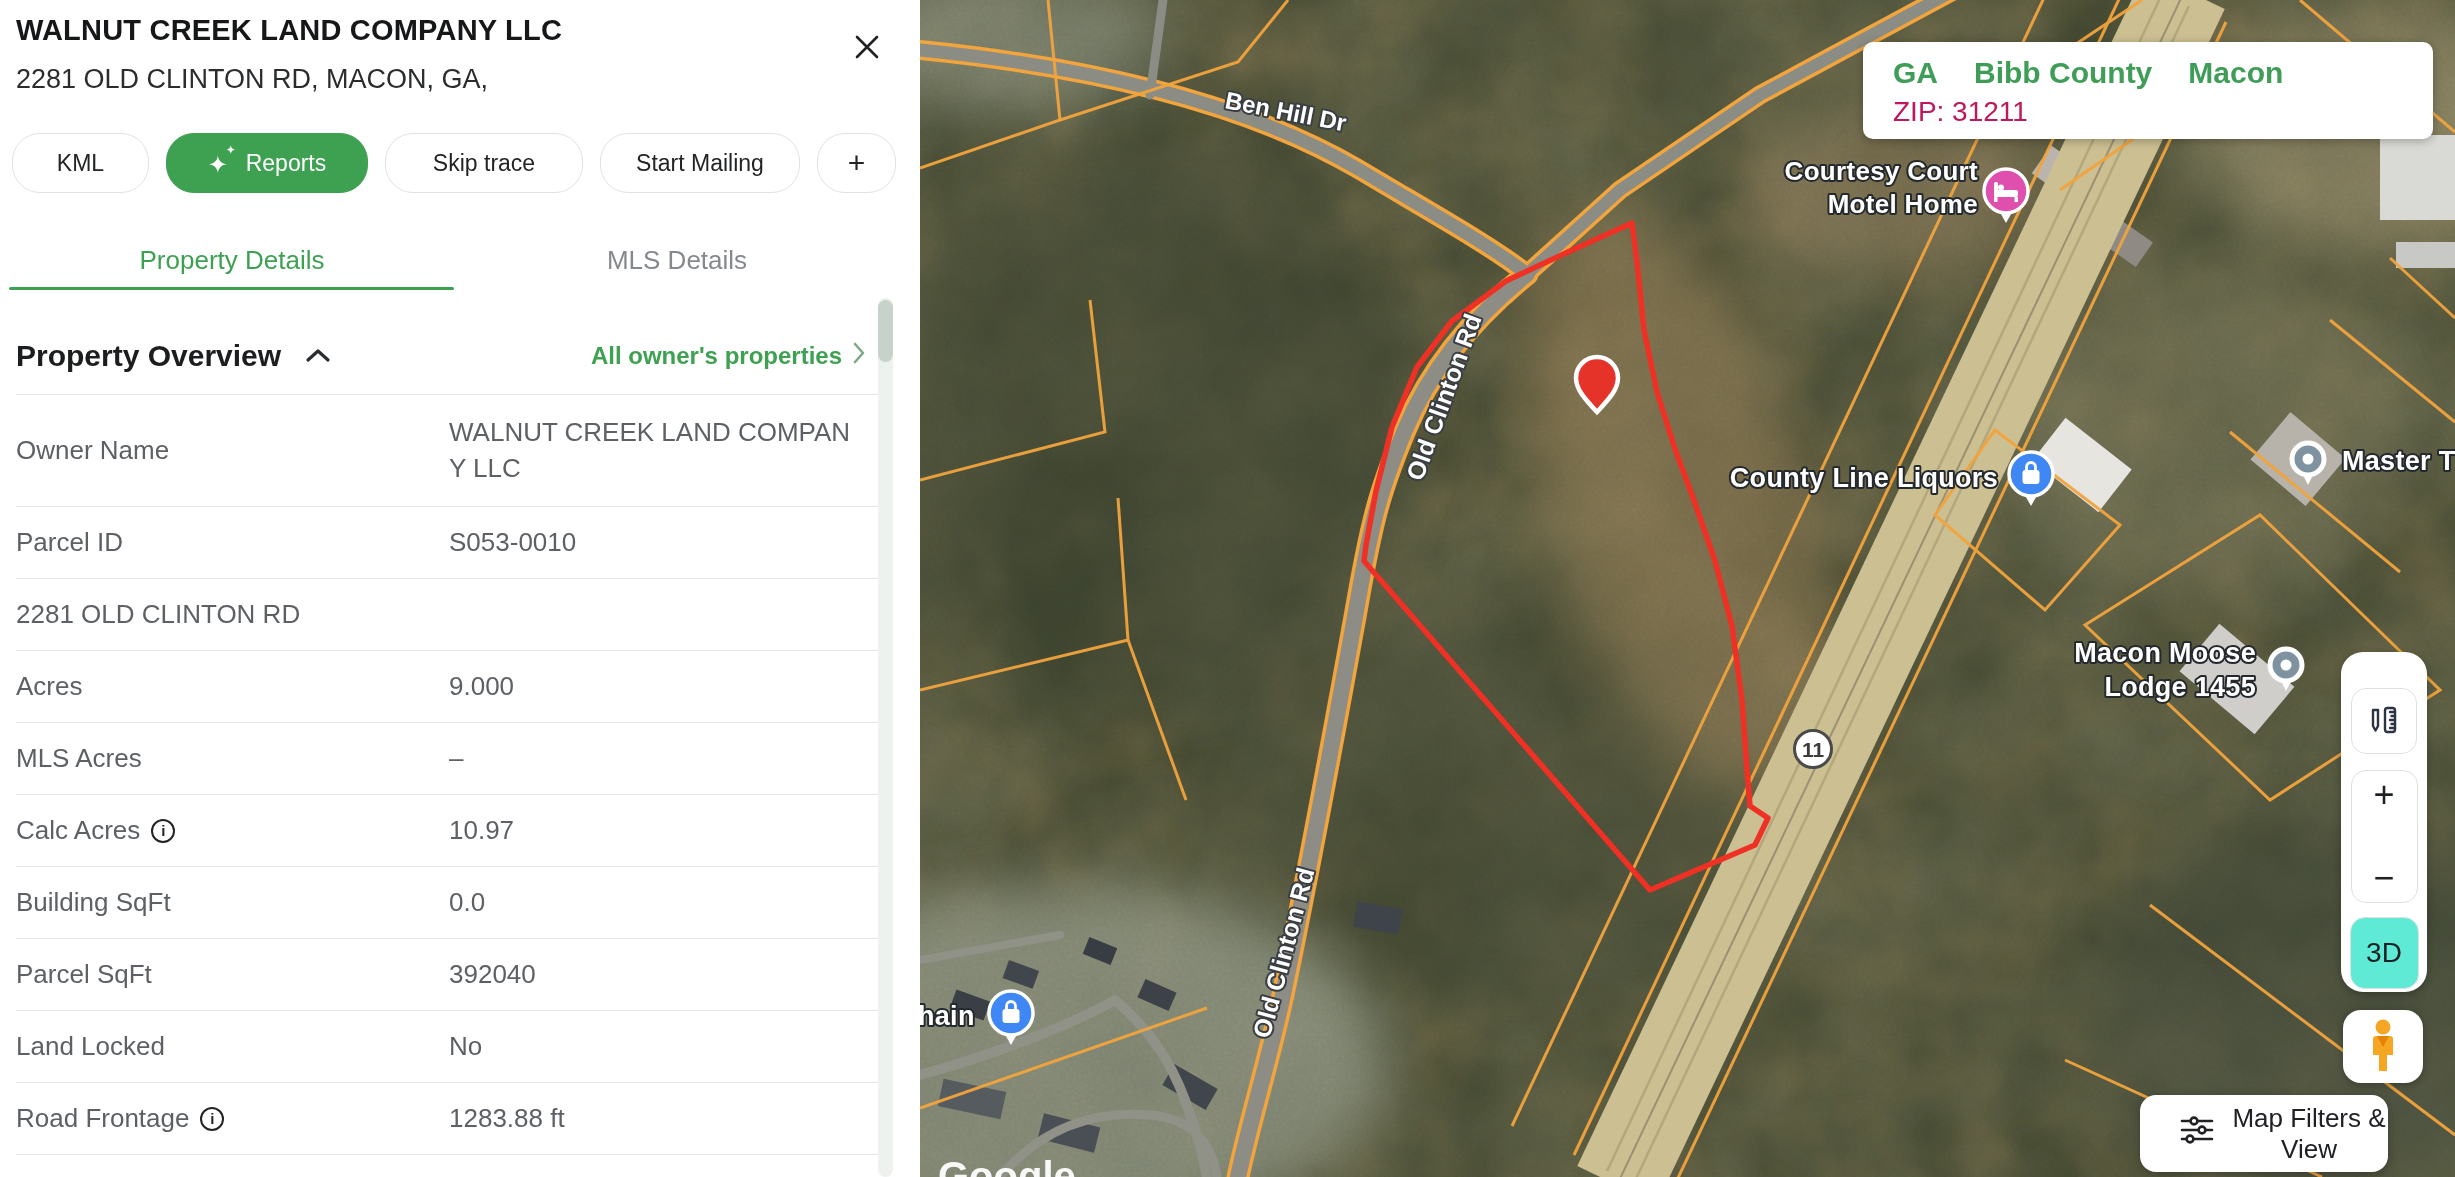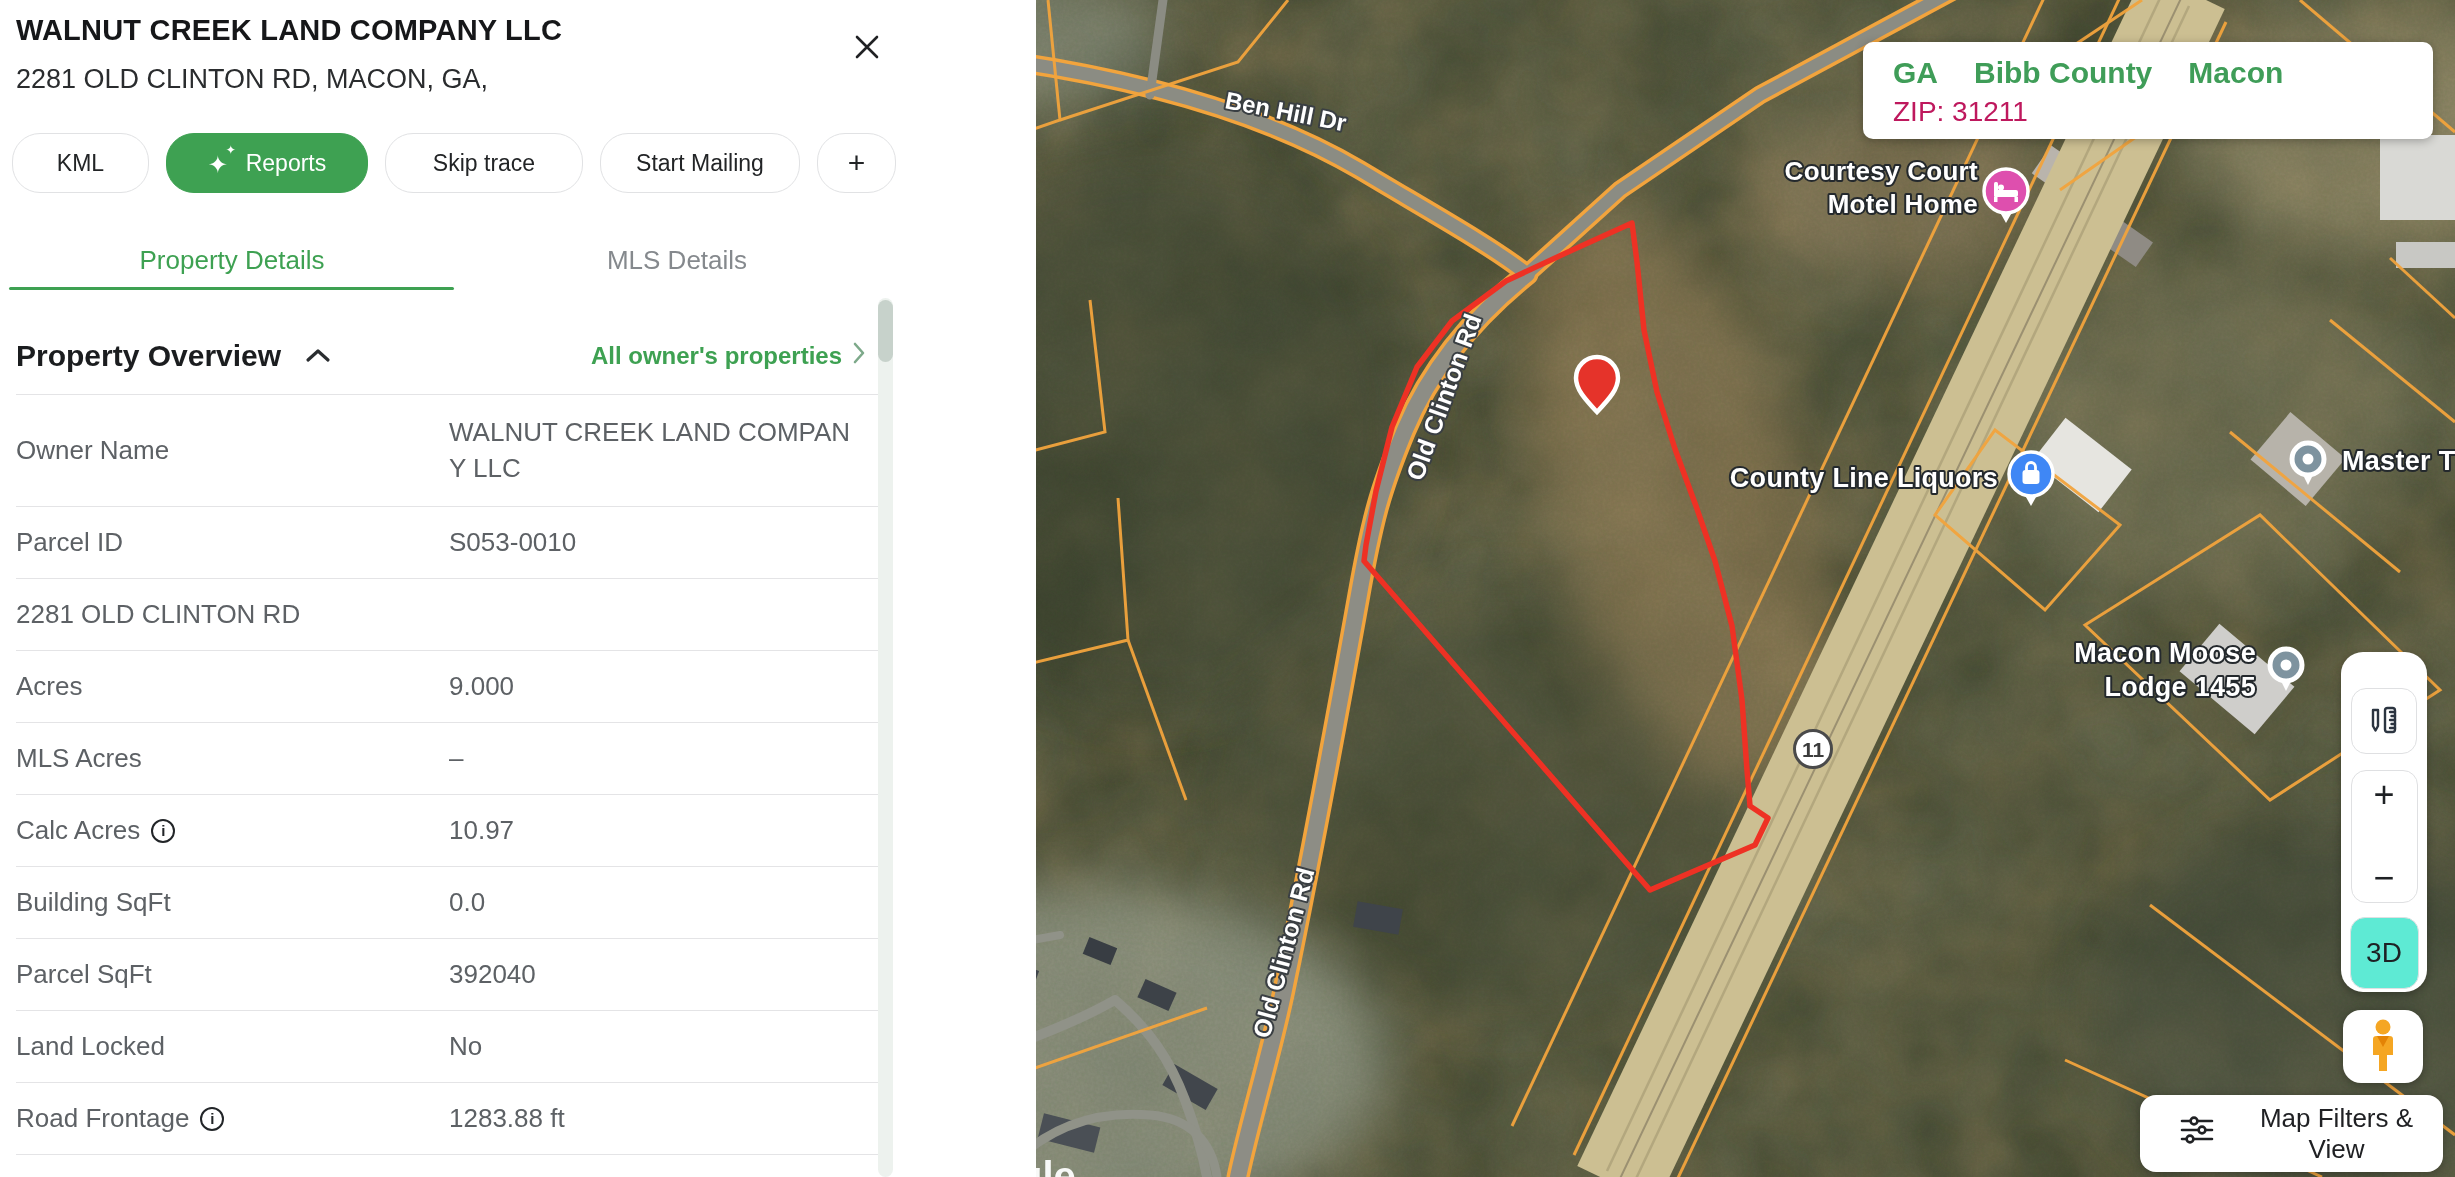--- a/index.html
+++ b/index.html
@@ -12,21 +12,21 @@
     --text-dark:#1d1f21;
     --text-gray:#5d6165;
     --line:#e4e4e6;
   }
   *{box-sizing:border-box;margin:0;padding:0;}
   html,body{background:#fff;}
   body{font-family:"Liberation Sans",sans-serif;}
   #app{position:relative;width:2455px;height:1177px;overflow:hidden;background:#fff;}
 
   
-  #panel{position:absolute;left:0;top:0;width:1036px;height:1177px;background:#fff;z-index:5;}
+  #panel{position:absolute;left:0;top:0;width:920px;height:1177px;background:#fff;z-index:5;}
   .p-title{position:absolute;left:16px;top:14px;font-size:29px;font-weight:700;color:#161719;letter-spacing:.2px;white-space:nowrap;}
   .p-subtitle{position:absolute;left:16px;top:64px;font-size:27px;font-weight:400;color:#2a2c2e;white-space:nowrap;}
   .close-btn{position:absolute;left:845px;top:26px;width:44px;height:44px;background:none;border:none;cursor:pointer;display:flex;align-items:center;justify-content:center;}
 
   .actions{position:absolute;left:12px;top:133px;display:flex;gap:17px;}
   .abtn{height:60px;background:#fff;border:1.6px solid #e1e2e4;border-radius:28px;font-family:"Liberation Sans",sans-serif;
         font-size:23px;color:#222426;display:flex;align-items:center;justify-content:center;cursor:pointer;white-space:nowrap;}
   .abtn.kml{width:137px;}
   .abtn.skip{width:198px;}
   .abtn.reports{width:202px;background:var(--accent-green);border-color:var(--accent-green);color:#fff;gap:12px;}
@@ -74,21 +74,21 @@
              box-shadow:0 2px 8px rgba(0,0,0,.3);z-index:6;display:flex;flex-direction:column;align-items:center;}
   .ctl-measure{margin-top:36px;width:66px;height:66px;border:1.6px solid #dfe0e2;border-radius:15px;background:#fff;cursor:pointer;
                display:flex;align-items:center;justify-content:center;}
   .ctl-zoom{margin-top:16px;width:67px;height:133px;border:1.6px solid #dfe0e2;border-radius:15px;background:#fff;
             display:flex;flex-direction:column;align-items:center;justify-content:space-between;padding:6px 0;}
   .zbtn{background:none;border:none;font-size:36px;color:#1e2124;cursor:pointer;line-height:1;font-family:"Liberation Sans",sans-serif;}
   .ctl-3d{margin-top:14px;width:69px;height:72px;border:1.6px solid #dfe0e2;border-radius:15px;background:#5eead4;cursor:pointer;
           font-size:28px;color:#1e2124;font-family:"Liberation Sans",sans-serif;}
   .pegman{position:absolute;left:1423px;top:1010px;width:80px;height:73px;background:#fff;border:none;border-radius:18px;
           box-shadow:0 2px 8px rgba(0,0,0,.3);z-index:6;cursor:pointer;display:flex;align-items:center;justify-content:center;}
-  .map-filters{position:absolute;left:1220px;top:1095px;width:303px;height:77px;background:#fff;border:none;border-radius:16px;
+  .map-filters{position:absolute;left:1220px;top:1095px;width:248px;height:77px;background:#fff;border:none;border-radius:16px;
                box-shadow:0 2px 10px rgba(0,0,0,.28);z-index:6;cursor:pointer;display:flex;align-items:center;justify-content:center;gap:16px;
                font-size:26px;color:#202124;font-family:"Liberation Sans",sans-serif;padding-left:40px;}
 
   .maplabel{font-family:"Liberation Sans",sans-serif;font-weight:700;fill:#fff;stroke:#24292d;stroke-width:4px;
             paint-order:stroke;stroke-linejoin:round;letter-spacing:.3px;}
   .roadlabel{font-family:"Liberation Sans",sans-serif;font-weight:700;fill:#fff;stroke:#3a3f43;stroke-width:4px;
              paint-order:stroke;stroke-linejoin:round;}
 </style>
 </head>
 <body>

